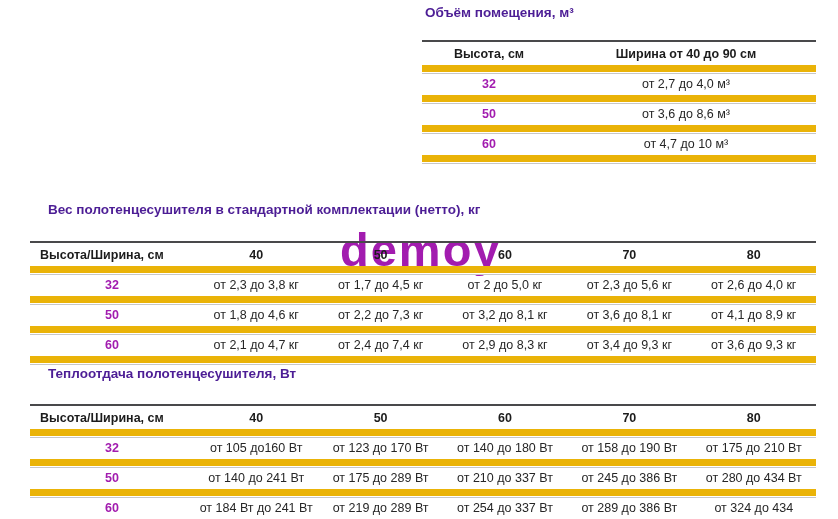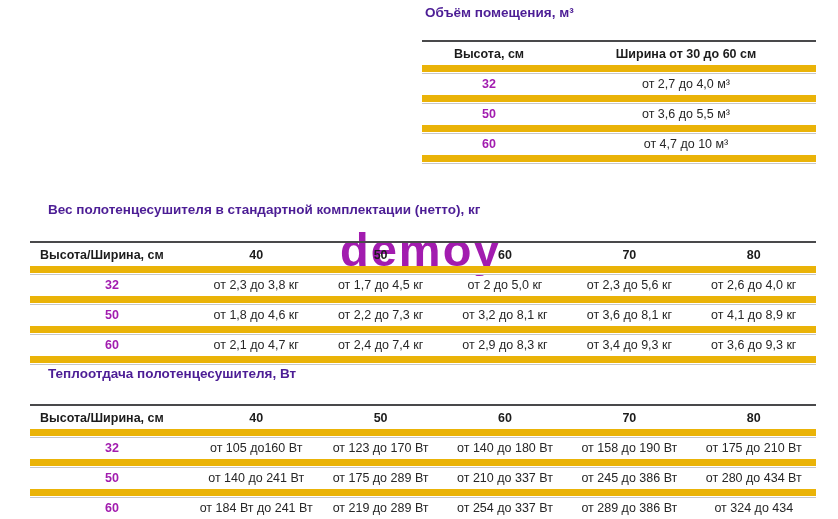--- a/index.html
+++ b/index.html
@@ -73,31 +73,31 @@
 <section class="tbl-section tbl-volume">
   <h3 class="tbl-title">Объём помещения, м³</h3>
   <table>
     <colgroup>
         <col class="colA">
         <col>
       </colgroup>
     <thead>
       <tr>
         <th class="c1">Высота, см</th>
-        <th>Ширина от 30 до 60 см</th>
+        <th>Ширина от 40 до 90 см</th>
       </tr>
     </thead>
     <tbody>
       <tr>
         <td class="row-label">32</td>
         <td>от 2,7 до 4,0 м³</td>
       </tr>
       <tr>
         <td class="row-label">50</td>
-        <td>от 3,6 до 5,5 м³</td>
+        <td>от 3,6 до 8,6 м³</td>
       </tr>
       <tr>
         <td class="row-label">60</td>
         <td>от 4,7 до 10 м³</td>
       </tr>
     </tbody>
   </table>
 </section>
 
 <section class="tbl-section tbl-weight">

